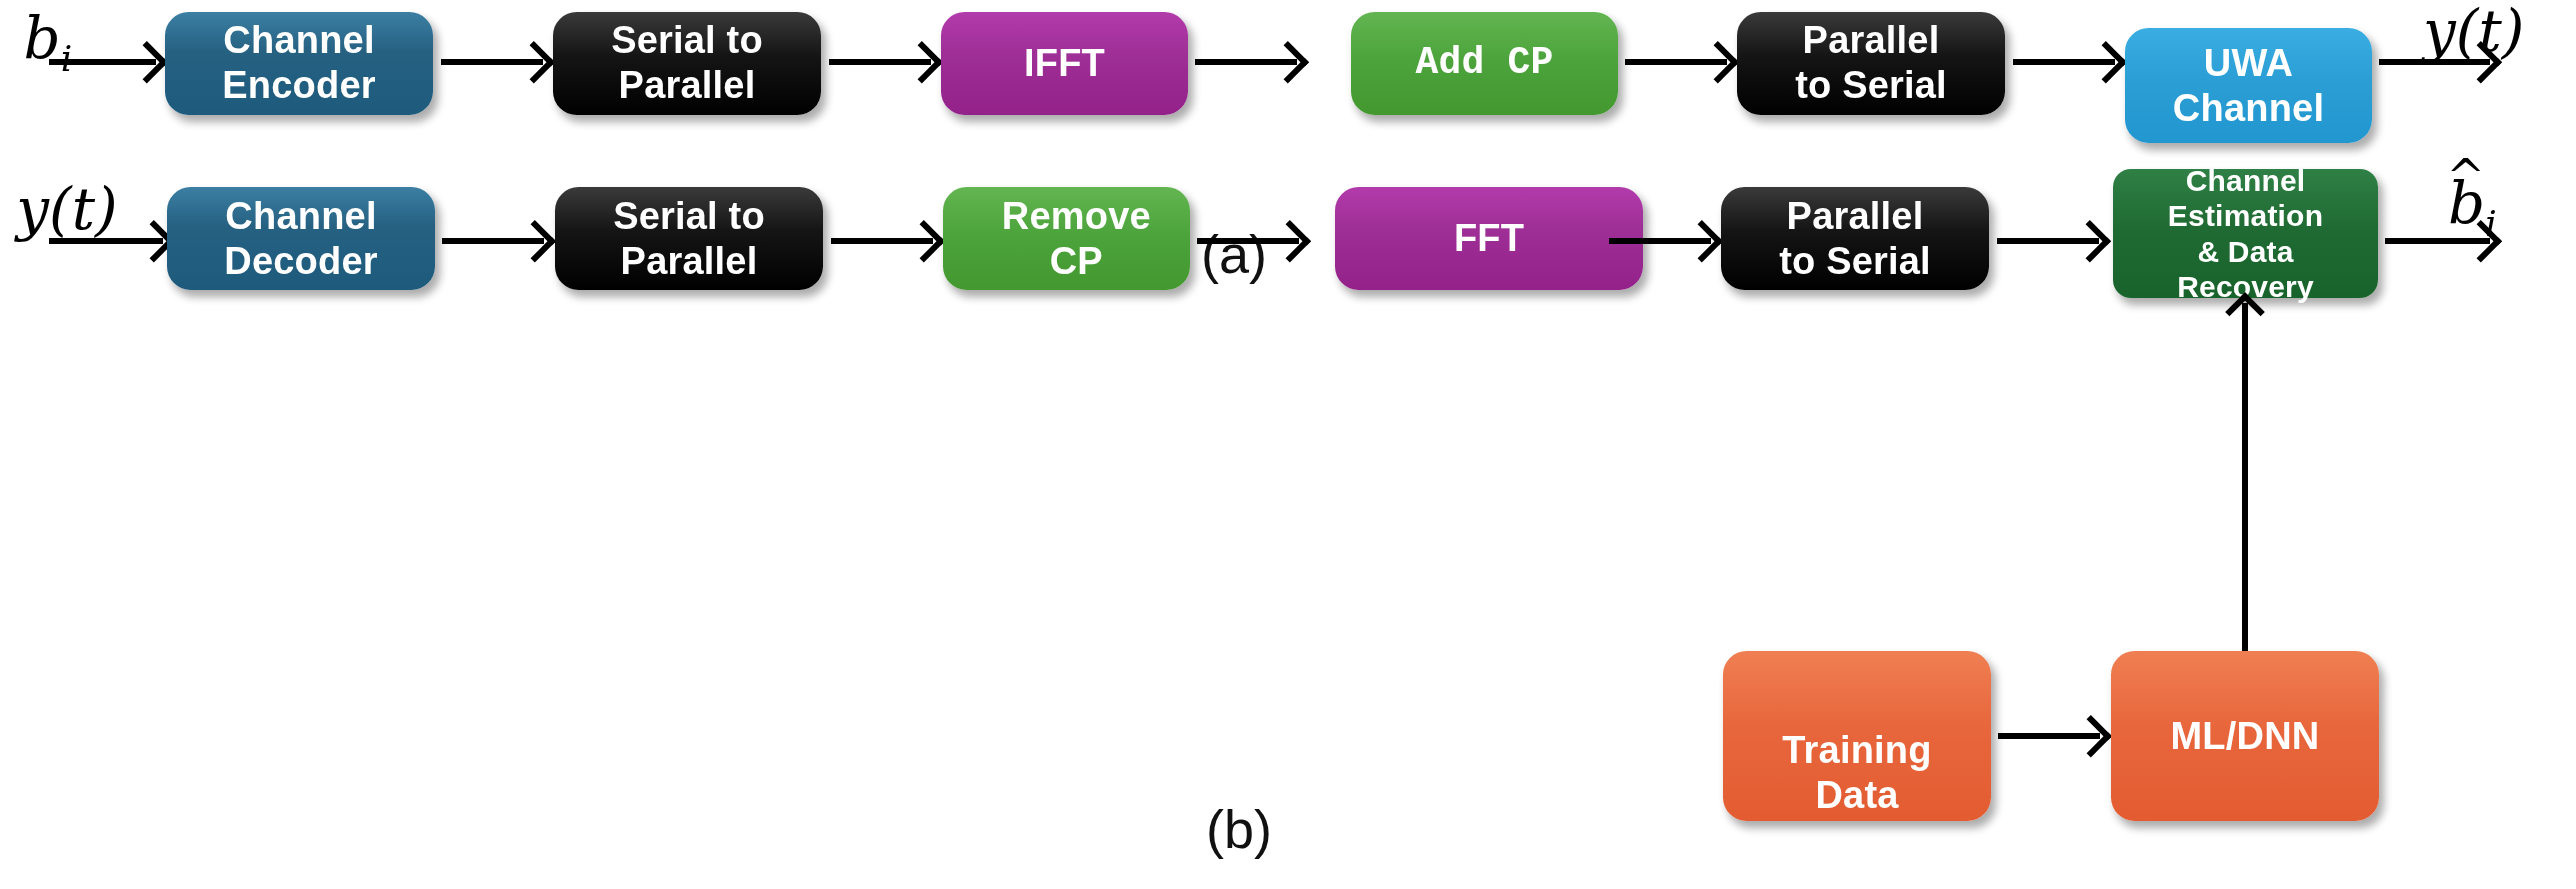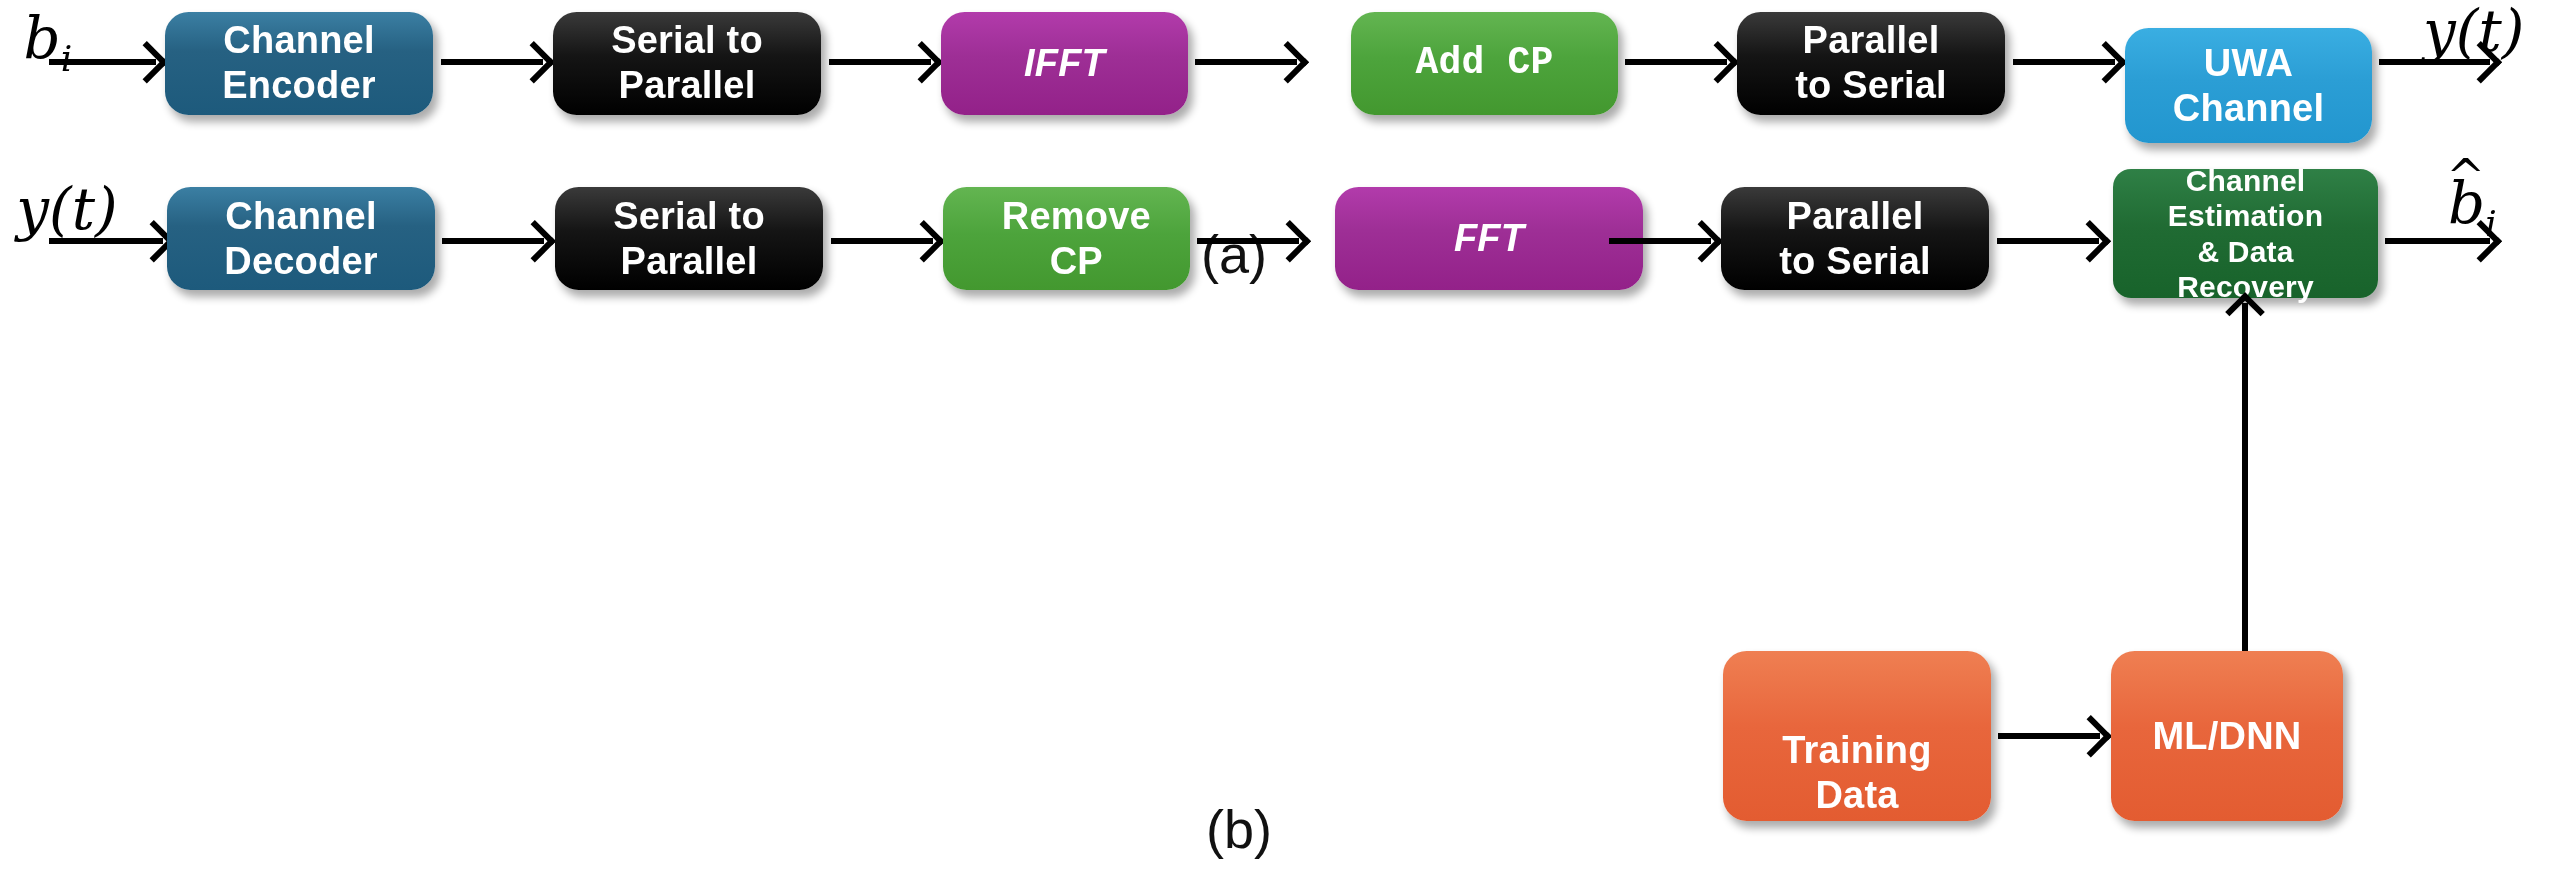--- a/index.html
+++ b/index.html
@@ -32,21 +32,21 @@
     letter-spacing: 0.2px;
     box-shadow: 4.5px 6.3px 8.2px rgba(0,0,0,.33);
     padding: 3.6px 5.4px;
     white-space: pre-line;
     font-size: 38px;
   }
   .block .lbl { display: block; width: 100%; }
 
   .c-blue   { background: linear-gradient(180deg,#3b7fa3 0%, #266182 38%, #1d5a7c 100%); }
   .c-black  { background: linear-gradient(180deg,#3a3a3a 0%, #151515 42%, #000000 100%); }
-  .c-purple { background: linear-gradient(180deg,#b23bab 0%, #9e2f96 42%, #932189 100%); font-style: italic; }
+  .c-purple { background: linear-gradient(180deg,#b23bab 0%, #9e2f96 42%, #932189 100%); }
   .c-green  { background: linear-gradient(180deg,#63b551 0%, #4da43c 45%, #43982f 100%); }
   .c-cyan   { background: linear-gradient(180deg,#3aaee2 0%, #2b9ed5 45%, #2296cf 100%); }
   .c-dgreen { background: linear-gradient(180deg,#2f8046 0%, #206b33 45%, #18632b 100%); }
   .c-orange { background: linear-gradient(180deg,#ef7f52 0%, #e8663c 45%, #e35c31 100%); }
 
   
   .arrow-h {
     position: absolute;
     height: 6.3px;
     background: #000;
@@ -232,21 +232,21 @@
 
   <div class="arrow-v" style="left:2242px; top:303px; height:350px;"></div>
 
   <div class="block c-orange" style="left:1723px; top:651px; width:268px; height:170px;align-items:flex-end;">
     <span class="lbl">Training
 Data</span>
   </div>
 
   <div class="arrow-h" style="left:1998px; top:733px; width:102px;"></div>
 
-  <div class="block c-orange" style="left:2111px; top:651px; width:232px; height:170px;justify-content:center;">
+  <div class="block c-orange" style="left:2111px; top:651px; width:268px; height:170px;justify-content:center;">
     <span class="lbl">ML/DNN</span>
   </div>
 
   <div class="caption" style="left:1206px; top:802px;">
     <span>(b)</span>
   </div>
 
 </div>
 
 

